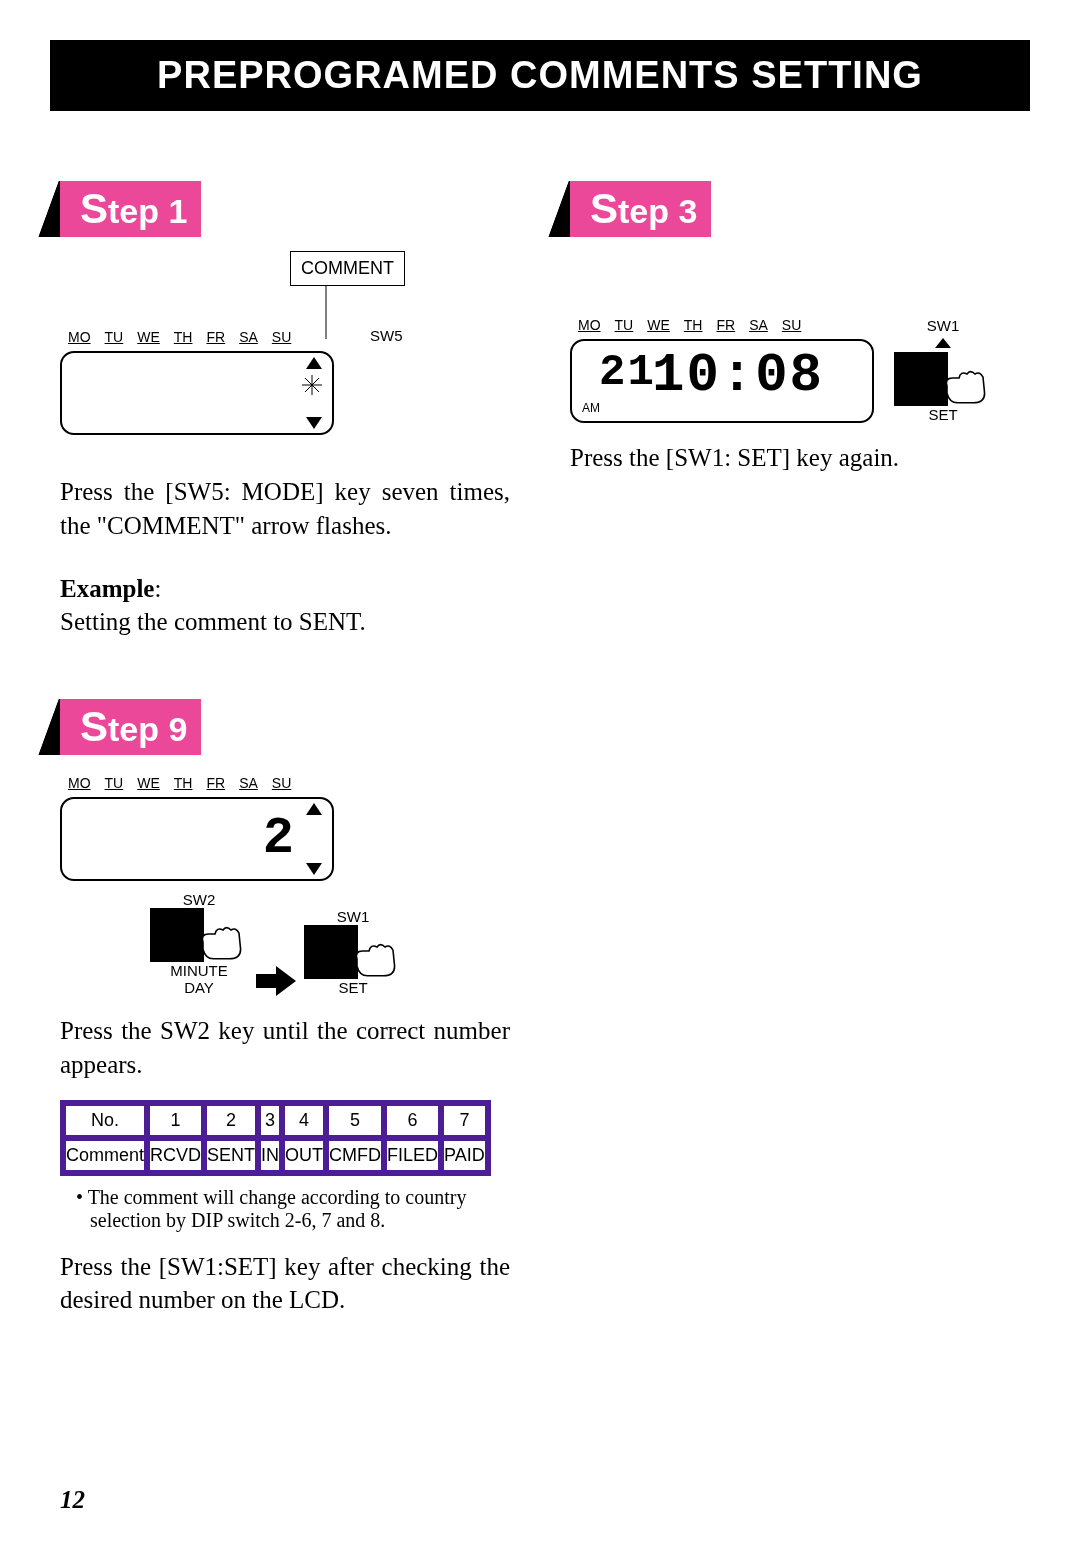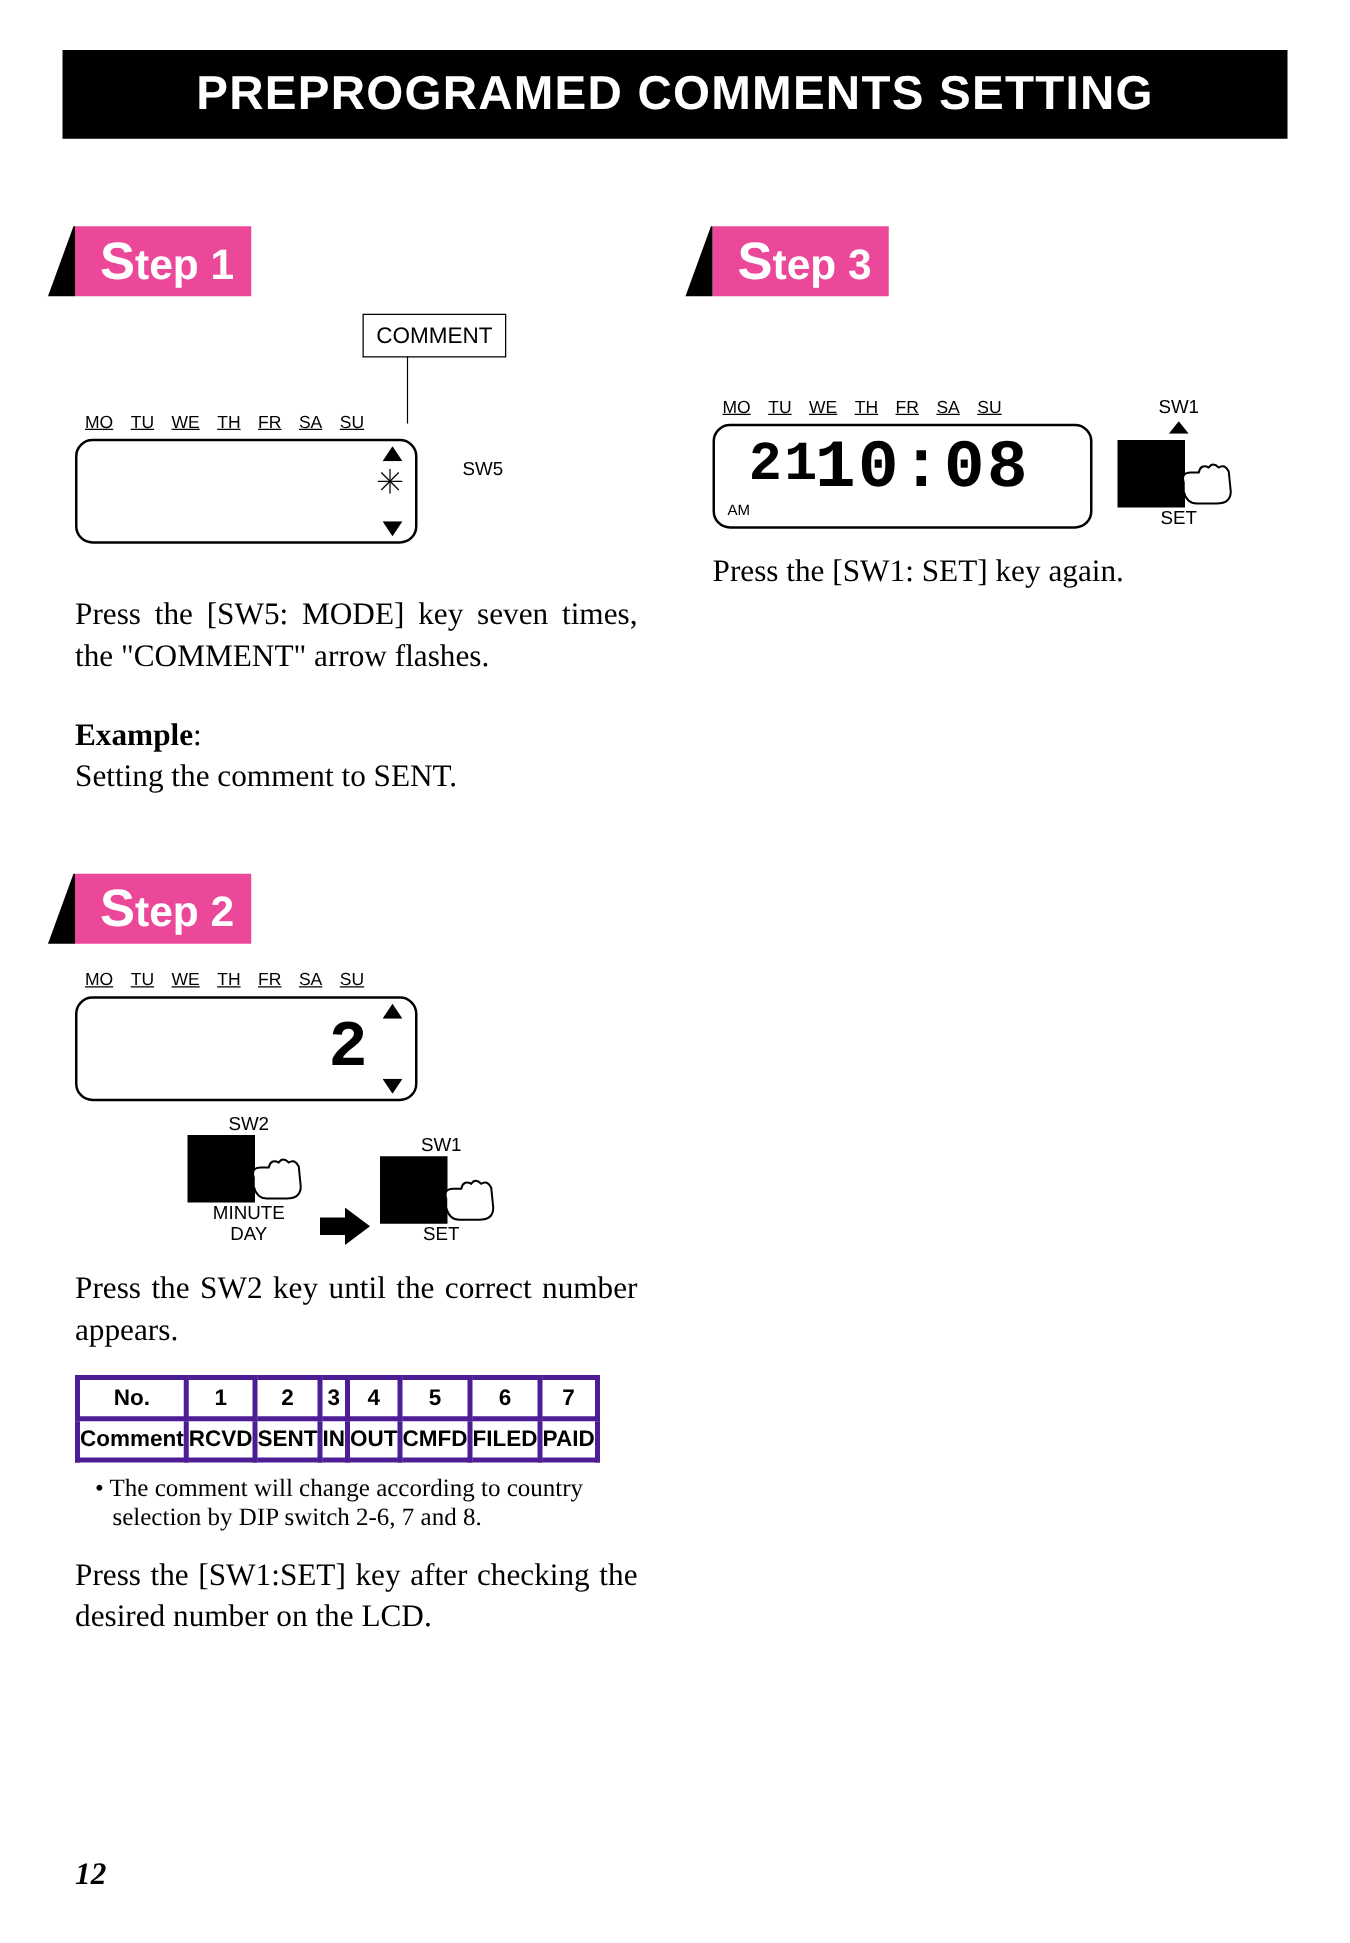--- a/index.html
+++ b/index.html
@@ -45,21 +45,21 @@
   .lcd{
     border:2px solid #000;border-radius:14px;
     width:270px;height:80px;margin-top:6px;position:relative;
     font-family:Arial,sans-serif;
   }
   .button-box{width:54px;height:54px;background:#000;display:inline-block;vertical-align:top;}
   .hand{display:inline-block;width:50px;height:40px;vertical-align:bottom;margin-left:-6px;}
   .sw-label{font-family:Arial,sans-serif;font-size:15px;text-align:center;}
   .small-note{font-size:20px;margin:8px 0 14px 30px;text-indent:-14px;}
   table.comment-tbl{border-collapse:collapse;font-family:Arial,sans-serif;font-size:18px;margin:10px 0;}
-  table.comment-tbl td,table.comment-tbl th{border:4px solid #4c1d95;padding:4px 0;text-align:center;font-weight:700;}
+  table.comment-tbl td,table.comment-tbl th{border:6px solid #4c1d95;padding:4px 0;text-align:center;font-weight:400;}
   .pagenum{position:absolute;left:60px;bottom:40px;font-style:italic;font-weight:700;font-size:25px;}
   .seg{font-family:"Courier New",monospace;font-weight:700;letter-spacing:2px;}
   .arrow-r{display:inline-block;margin:0 8px;}
   .arrow-r svg{vertical-align:middle;}
   .comment-box{border:1px solid #000;font-family:Arial,sans-serif;font-size:18px;
                padding:6px 10px;display:inline-block;}
   .fig{margin-bottom:10px;}
 </style>
 </head>
 <body>
@@ -102,35 +102,35 @@
                     <line x1="0" y1="10" x2="20" y2="10"></line>
                     <line x1="3" y1="3" x2="17" y2="17"></line>
                     <line x1="17" y1="3" x2="3" y2="17"></line>
                   </g>
               </svg>
               <svg style="position:absolute;right:10px;bottom:4px;" width="16" height="12">
                   <polygon points="0,0 16,0 8,12" fill="#000"></polygon>
                 </svg>
             </div>
           </div>
-          <div style="position:absolute;left:310px;top:70px;margin-top:40px;">
+          <div style="position:absolute;left:310px;top:70px;">
             <div class="sw-label">SW5</div>
           </div>
         </div>
 
         <p class="body-text">Press the  [SW5: MODE] key seven times, the "COMMENT" arrow flashes.</p>
         <p class="body-text" style="margin-top:29px;">
           <b><span>Example</span></b>:<br>
           <span>Setting the comment to SENT.</span>
         </p>
       </div>
 
       <div style="margin-top:60px;">
         <div class="step-tag">
-          <span class="big">S</span><span>tep 2</span>
+          <span class="big">S</span><span>tep 9</span>
         </div>
 
         <div class="fig">
           <div class="days">
             <span>MO</span>
               <span>TU</span>
               <span>WE</span>
             <span>TH</span>
               <span>FR</span>
               <span>SA</span>

